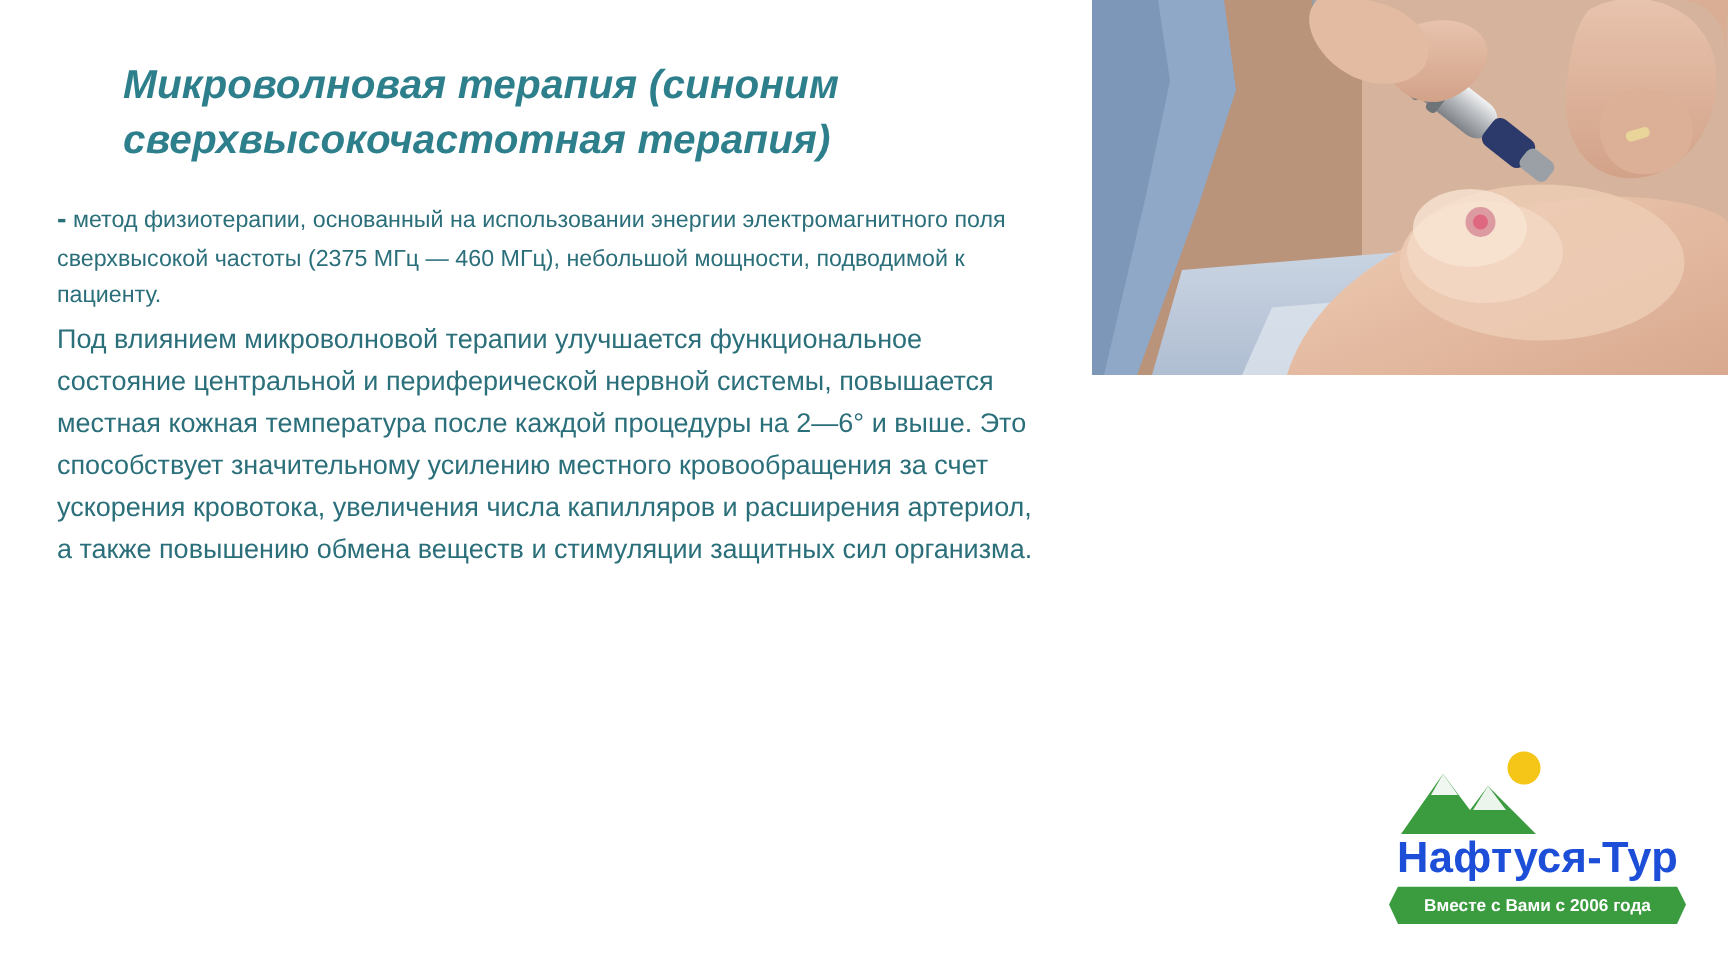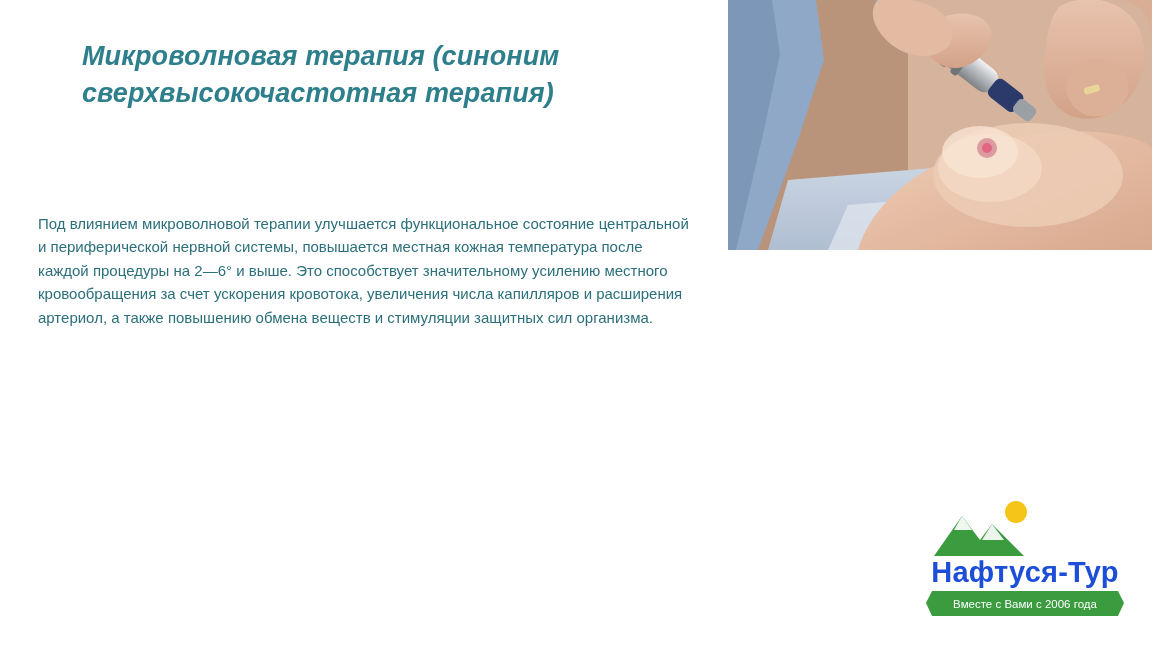--- a/index.html
+++ b/index.html
@@ -53,21 +53,21 @@
     color: #2b6f7b;
     vertical-align: -1px;
   }
 
   
   .para2 {
     position: absolute;
     left: 38px;
     top: 212px;
     width: 655px;
-    font-size: 15px;
+    font-size: 18px;
     line-height: 1.56;
     color: #2b6f7b;
   }
 
   
   .para3 {
     position: absolute;
     left: 33px;
     top: 352px;
     width: 690px;
@@ -125,32 +125,33 @@
   .logo-ribbon .ribbon-label {
     position: absolute;
     left: 0;
     top: 0;
     width: 198px;
     height: 25px;
     display: flex;
     align-items: center;
     justify-content: center;
     font-size: 11.5px;
-    font-weight: normal;
+    font-weight: bold;
     color: #ffffff;
     white-space: nowrap;
   }
 </style>
 </head>
 <body>
 
 <div class="slide">
 
   <div class="title">Микроволновая терапия (синоним сверхвысокочастотная терапия)</div>
 
+  <div class="para1"><span class="dash">-</span><span> метод физиотерапии, основанный на использовании энергии электромагнитного поля сверхвысокой частоты (2375 МГц — 460 МГц), небольшой мощности, подводимой к пациенту.</span></div>
 
   <div class="para2">Под влиянием микроволновой терапии улучшается функциональное состояние центральной и периферической нервной системы, повышается местная кожная температура после каждой процедуры на 2—6° и выше. Это способствует значительному усилению местного кровообращения за счет ускорения кровотока, увеличения числа капилляров и расширения артериол, а также повышению обмена веществ и стимуляции защитных сил организма.</div>
 
 
   <div class="photo">
     <svg width="424" height="250" viewBox="0 0 424 250" xmlns="http://www.w3.org/2000/svg">
       <defs>
         <linearGradient id="skin" x1="0" y1="0" x2="0" y2="1">
           <stop offset="0%" stop-color="#e8c3ad"></stop>
           <stop offset="100%" stop-color="#d2a288"></stop>

